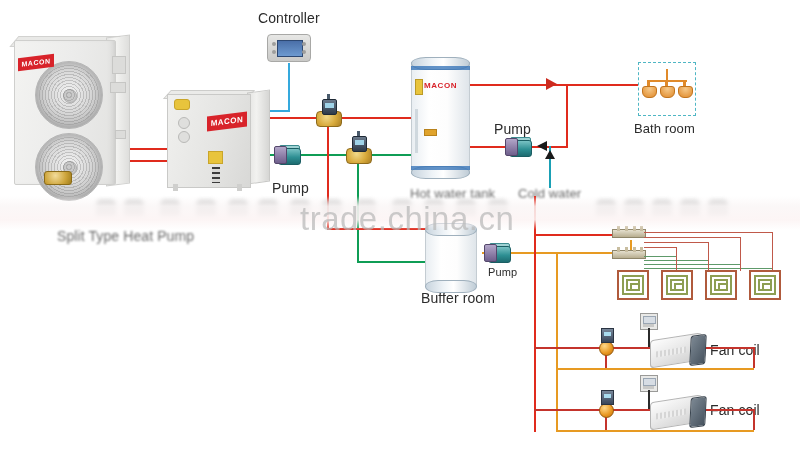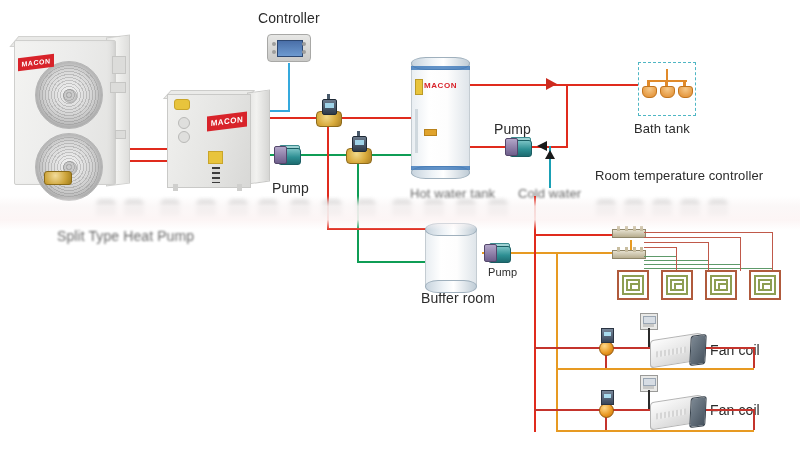--- a/index.html
+++ b/index.html
@@ -190,23 +190,22 @@
   <div class="lbl" style="left:272px;top:180px;font-size:14px;">Pump</div>
 
   <div class="lbl" style="left:494px;top:121px;font-size:14px;">Pump</div>
 
   <div class="lbl" style="left:488px;top:266px;font-size:11px;">Pump</div>
 
   <div class="lbl blurtext" style="left:410px;top:186px;font-size:13px;">Hot water tank</div>
 
   <div class="lbl blurtext" style="left:518px;top:186px;font-size:13px;">Cold water</div>
 
-  <div class="lbl" style="left:634px;top:121px;font-size:13px;">Bath tank</div>
-
-  <div class="lbl" style="left:595px;top:168px;font-size:13px;">Room temperature controller</div>
+  <div class="lbl" style="left:634px;top:121px;font-size:13px;">Bath room</div>
+
 
   <div class="lbl" style="left:421px;top:290px;font-size:14px;">Buffer room</div>
 
   <div class="lbl" style="left:710px;top:342px;font-size:14px;">Fan coil</div>
 
   <div class="lbl" style="left:710px;top:402px;font-size:14px;">Fan coil</div>
 
   <div class="pipe hz red" style="left:113px;top:148px;width:58px;"></div>
   <div class="pipe hz red" style="left:113px;top:160px;width:58px;"></div>
 
@@ -448,14 +447,15 @@
     <div class="ghost" style="left:456px;"></div>
     <div class="ghost" style="left:488px;"></div>
     <div class="ghost" style="left:596px;"></div>
     <div class="ghost" style="left:624px;"></div>
     <div class="ghost" style="left:652px;"></div>
     <div class="ghost" style="left:680px;"></div>
     <div class="ghost" style="left:708px;"></div>
   </div>
   <div class="blurstrip"></div>
 
+  <div class="watermark">trade.china.cn</div>
 
 </div>
 
 </body></html>

